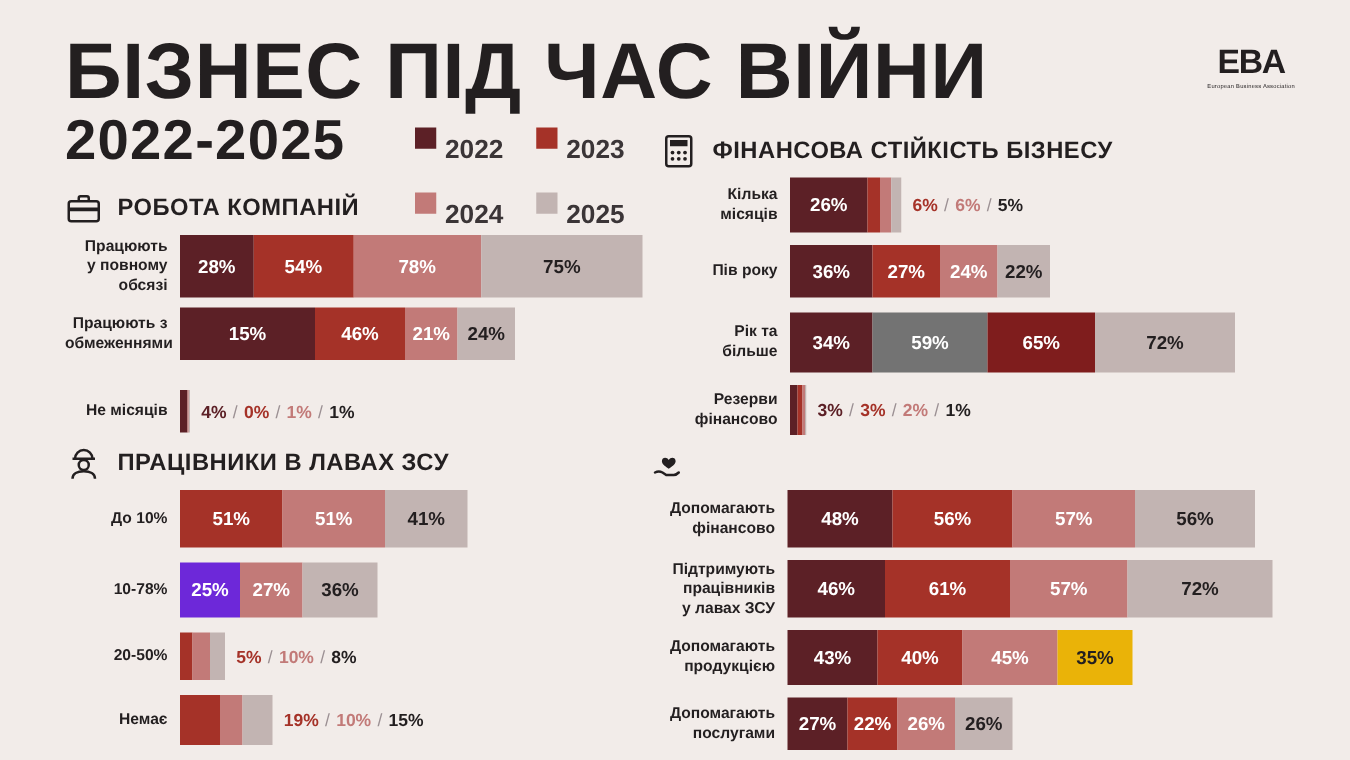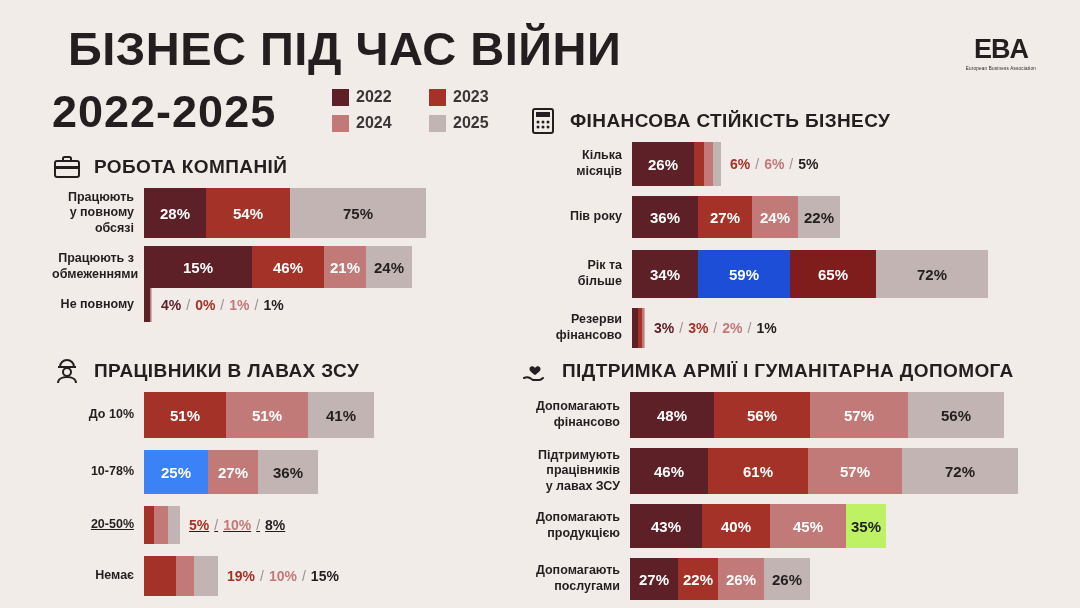--- a/index.html
+++ b/index.html
@@ -9,39 +9,39 @@
     background: #f2ece9;
     font-family: "Liberation Sans", sans-serif;
     color: #231f20;
     overflow: hidden;
     position: relative;
   }
   .page { position: relative; width: 1080px; height: 608px; }
 
   
   .title {
-    position: absolute; left: 68px; top: 24px;
-    font-size: 47px; font-weight: bold; letter-spacing: 0.5px;
+    position: absolute; left: 52px; top: 24px;
+    font-size: 63px; font-weight: bold; letter-spacing: 0.5px;
     line-height: 1.05;
     white-space: nowrap;
   }
   .subtitle {
     position: absolute; left: 52px; top: 86px;
     font-size: 45px; font-weight: bold; letter-spacing: 1px;
   }
   .legend {
     position: absolute; left: 332px; top: 88px;
     width: 190px;
     display: grid;
     grid-template-columns: 1fr 1fr;
     row-gap: 8px; column-gap: 4px;
   }
   .legend-item { display: flex; align-items: center; gap: 7px; }
   .legend-swatch { width: 17px; height: 17px; display: block; }
-  .legend-label { font-size: 16px; font-weight: bold; color: #3b3537; }
+  .legend-label { font-size: 21px; font-weight: bold; color: #3b3537; margin-top: 20px; }
 
   .logo {
     position: absolute; right: 44px; top: 36px;
     text-align: center;
   }
   .logo-mark {
     font-size: 27px; font-weight: bold; letter-spacing: -1px;
     color: #231f20; line-height: 1;
   }
   .logo-sub {
@@ -127,40 +127,41 @@
 
       <div class="row" style="height:50px; margin-bottom:8px;">
         <div class="row-label" style="width:92px;">
           <div>Працюють</div>
           <div>у повному</div>
           <div>обсязі</div>
         </div>
         <div class="bars" style="width:370px;">
           <div class="seg" style="width:62px;background:#5c2026">28%</div>
           <div class="seg" style="width:84px;background:#a53228">54%</div>
+          <div class="seg" style="width:108px;background:#c27a78">78%</div>
           <div class="seg dark-text" style="width:136px;background:#c2b4b2">75%</div>
         </div>
       </div>
 
-      <div class="row" style="height:42px; margin-bottom:0;">
+      <div class="row" style="height:42px; margin-bottom:24px;">
         <div class="row-label" style="width:92px;">
           <div>Працюють з</div>
           <div>обмеженнями</div>
         </div>
         <div class="bars">
           <div class="seg" style="width:108px;background:#5c2026">15%</div>
           <div class="seg" style="width:72px;background:#a53228">46%</div>
           <div class="seg" style="width:42px;background:#c27a78">21%</div>
           <div class="seg dark-text" style="width:46px;background:#c2b4b2">24%</div>
         </div>
       </div>
 
       <div class="row" style="height:34px;">
         <div class="row-label" style="width:92px;">
-          <div>Не повному</div>
+          <div>Не місяців</div>
         </div>
         <div class="bars">
           <div class="seg" style="width:6px;background:#5c2026"></div>
           <div class="seg" style="width:0px;background:#a53228"></div>
           <div class="seg" style="width:1px;background:#c27a78"></div>
           <div class="seg" style="width:1px;background:#c2b4b2"></div>
         </div>
         <div class="outside">
           <span style="color:#5c2026">4%</span>
           <span class="sep">/</span>
@@ -223,21 +224,21 @@
         </div>
       </div>
 
       <div class="row" style="height:48px; margin-bottom:10px;">
         <div class="row-label" style="width:104px;">
           <div>Рік та</div>
           <div>більше</div>
         </div>
         <div class="bars">
           <div class="seg" style="width:66px;background:#5c2026">34%</div>
-          <div class="seg" style="width:92px;background:#1d4ed8">59%</div>
+          <div class="seg" style="width:92px;background:#737373">59%</div>
           <div class="seg" style="width:86px;background:#7f1d1d">65%</div>
           <div class="seg dark-text" style="width:112px;background:#c2b4b2">72%</div>
         </div>
       </div>
 
       <div class="row" style="height:40px;">
         <div class="row-label" style="width:104px;">
           <div>Резерви</div>
           <div>фінансово</div>
         </div>
@@ -282,27 +283,27 @@
           <div class="seg" style="width:82px;background:#c27a78">51%</div>
           <div class="seg dark-text" style="width:66px;background:#c2b4b2">41%</div>
         </div>
       </div>
 
       <div class="row" style="height:44px; margin-bottom:12px;">
         <div class="row-label" style="width:92px;">
           <div>10-78%</div>
         </div>
         <div class="bars">
-          <div class="seg" style="width:64px;background:#3b82f6">25%</div>
+          <div class="seg" style="width:48px;background:#6d28d9">25%</div>
           <div class="seg" style="width:50px;background:#c27a78">27%</div>
           <div class="seg dark-text" style="width:60px;background:#c2b4b2">36%</div>
         </div>
       </div>
 
-      <div class="row" style="height:38px; margin-bottom:12px;text-decoration:underline;">
+      <div class="row" style="height:38px; margin-bottom:12px;">
         <div class="row-label" style="width:92px;">
           <div>20-50%</div>
         </div>
         <div class="bars">
           <div class="seg" style="width:10px;background:#a53228"></div>
           <div class="seg" style="width:14px;background:#c27a78"></div>
           <div class="seg" style="width:12px;background:#c2b4b2"></div>
         </div>
         <div class="outside">
           <span style="color:#a53228">5%</span>
@@ -332,21 +333,20 @@
       </div>
     </div>
   </div>
 
   <div class="section" style="left:520px; top:356px; width:548px;">
     <div class="sec-head">
       <svg class="sec-icon" viewBox="0 0 30 30">
         <path d="M15 12c-1.5-2.6-5.5-2.2-5.5 1 0 2.4 3.3 4.4 5.5 6 2.2-1.6 5.5-3.6 5.5-6 0-3.2-4-3.6-5.5-1z" fill="#231f20"></path>
         <path d="M4 22c2-1 4-1 6 0l3 2h6c1.5 0 3-1 4-2" fill="none" stroke="#231f20" stroke-width="2" stroke-linecap="round"></path>
       </svg>
-      <div class="sec-title">ПІДТРИМКА АРМІЇ І ГУМАНІТАРНА ДОПОМОГА</div>
     </div>
 
     <div class="rows">
 
       <div class="row" style="height:46px; margin-bottom:10px;">
         <div class="row-label" style="width:110px;">
           <div>Допомагають</div>
           <div>фінансово</div>
         </div>
         <div class="bars">
@@ -373,21 +373,21 @@
 
       <div class="row" style="height:44px; margin-bottom:10px;">
         <div class="row-label" style="width:110px;">
           <div>Допомагають</div>
           <div>продукцією</div>
         </div>
         <div class="bars">
           <div class="seg" style="width:72px;background:#5c2026">43%</div>
           <div class="seg" style="width:68px;background:#a53228">40%</div>
           <div class="seg" style="width:76px;background:#c27a78">45%</div>
-          <div class="seg dark-text" style="width:40px;background:#bef264">35%</div>
+          <div class="seg dark-text" style="width:60px;background:#eab308">35%</div>
         </div>
       </div>
 
       <div class="row" style="height:42px;">
         <div class="row-label" style="width:110px;">
           <div>Допомагають</div>
           <div>послугами</div>
         </div>
         <div class="bars">
           <div class="seg" style="width:48px;background:#5c2026">27%</div>

